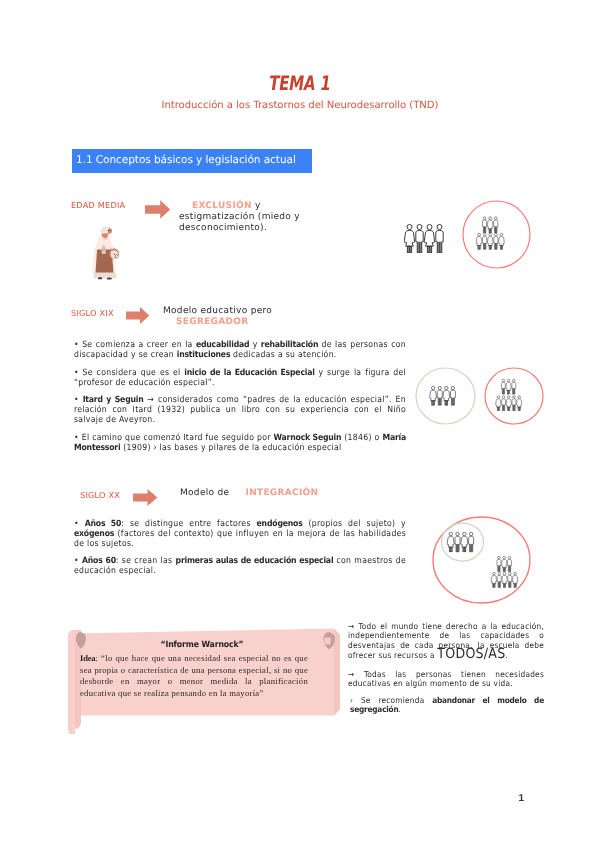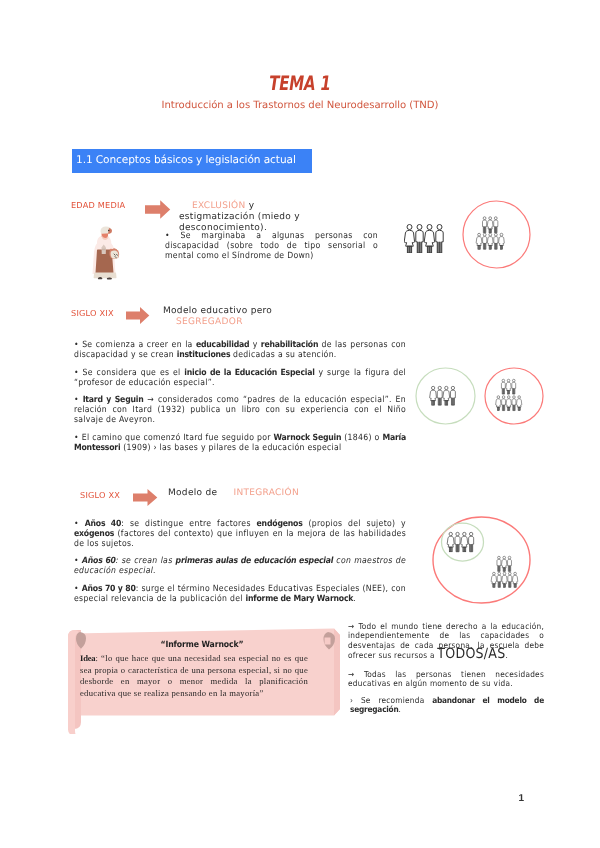--- a/index.html
+++ b/index.html
@@ -26,21 +26,21 @@
   .era{position:absolute;font-family:"DejaVu Sans",sans-serif;font-weight:normal;
     font-size:8.2px;line-height:10px;color:#e2523a;letter-spacing:0.2px;white-space:nowrap;}
   .arrow{position:absolute;}
 
   
   .para{position:absolute;font-size:8.6px;line-height:10px;color:#2b2b2b;
     text-align:justify;font-family:"DejaVu Sans Condensed","DejaVu Sans",sans-serif;letter-spacing:0.3px;}
   .para b{font-weight:bold;letter-spacing:-0.2px;}
   .lead{position:absolute;font-size:9px;line-height:11.2px;color:#2b2b2b;
     font-family:"DejaVu Sans",sans-serif;letter-spacing:0.3px;}
-  .lead .hi{color:#f3a08c;font-weight:normal;padding-left:13px;}
+  .lead .hi{color:#f3a08c;font-weight:bold;padding-left:13px;}
 
   
   .note-title{position:absolute;left:76px;top:640px;width:252px;text-align:center;
     font-family:"DejaVu Sans Condensed","DejaVu Sans",sans-serif;font-weight:bold;
     font-size:8.6px;line-height:10px;color:#1f1f1f;letter-spacing:-0.1px;}
   .note-body{position:absolute;left:80px;top:653px;width:228px;text-align:justify;
     font-family:Liberation Serif, serif;
     font-size:8.6px;line-height:11.6px;color:#1f1f1f;letter-spacing:0.3px;}
   .note-body b{font-weight:bold;letter-spacing:-0.2px;}
 
@@ -91,21 +91,20 @@
     <span>1.1 Conceptos básicos y legislación actual</span>
   </div>
 
   <div class="era" style="left:71px;top:200px;">EDAD MEDIA</div>
   <svg class="arrow" style="left:145px;top:199px;" width="26" height="21" viewBox="0 0 26 21">
     <path d="M0 6.2 H15.2 V1.2 L25.2 10.5 L15.2 19.8 V14.8 H0 Z" fill="#dd7f6b"></path>
   </svg>
   <div class="lead" style="left:179px;top:201px;width:146px;">
     <span class="hi">EXCLUSIÓN</span><span> y estigmatización (miedo y desconocimiento).</span>
   </div>
-  <div class="para" style="left:165px;top:231px;width:213px;">• Se marginaba a algunas personas con discapacidad (sobre todo de tipo sensorial o mental como el Síndrome de Down)</div>
 
   <svg class="illo" style="left:89px;top:224px;" width="32" height="58" viewBox="0 0 64 116">
 
     <path d="M22 34 q-10 4 -12 22 L7 100 h46 L50 56 q-2-18 -12-22 z" fill="#fbeae6"></path>
 
     <path d="M21 36 q-8 5 -9 20 l-1 18 q0 4 3.5 4 q3.5 0 3.5-4 l1-17 q1-11 5-14 z" fill="#fbeae6"></path>
 
     <path d="M17 50 h26 q2 0 2.4 2 L49 98 h-36 l3-46 q0.2-2 2-2 z" fill="#a5674f"></path>
 
     <path d="M11 97 h42 q1 0 1.2 1.4 L55 107 q0.2 1.6 -1.4 1.6 h-43 q-1.6 0 -1.4-1.6 L10.2 98.4 Q10.4 97 11 97 z" fill="#e8ded1"></path>
@@ -193,27 +192,26 @@
         <use href="#sym-woman" x="40" y="0"></use>
         <use href="#sym-man" x="60" y="0"></use>
         <use href="#sym-woman" x="80" y="0"></use>
     </g>
   </svg>
 
   <div class="era" style="left:80px;top:490px;">SIGLO XX</div>
   <svg class="arrow" style="left:133px;top:488px;" width="25" height="19" viewBox="0 0 25 19">
     <path d="M0 5.6 H14.5 V1.1 L24.3 9.5 L14.5 17.9 V13.4 H0 Z" fill="#dd7f6b"></path>
   </svg>
-  <div class="lead" style="left:168px;top:488px;width:160px;">
+  <div class="lead" style="left:180px;top:488px;width:160px;">
     <span>Modelo de </span><span class="hi">INTEGRACIÓN</span>
   </div>
 
-  <div class="para" style="left:74px;top:519px;width:332px;">• <b>Años 40</b>: se distingue entre factores <b>endógenos</b> (propios del sujeto) y <b>exógenos</b> (factores del contexto) que influyen en la mejora de las habilidades de los sujetos.</div>
-  <div class="para" style="left:74px;top:556px;width:332px;font-style:italic;">• <b>Años 60</b>: se crean las <b>primeras aulas de educación especial</b> con maestros de educación especial.</div>
-  <div class="para" style="left:74px;top:584px;width:332px;">• <b>Años 70 y 80</b>: surge el término Necesidades Educativas Especiales (NEE), con especial relevancia de la publicación del <b>informe de Mary Warnock</b>.</div>
+  <div class="para" style="left:74px;top:519px;width:332px;">• <b>Años 50</b>: se distingue entre factores <b>endógenos</b> (propios del sujeto) y <b>exógenos</b> (factores del contexto) que influyen en la mejora de las habilidades de los sujetos.</div>
+  <div class="para" style="left:74px;top:556px;width:332px;">• <b>Años 60</b>: se crean las <b>primeras aulas de educación especial</b> con maestros de educación especial.</div>
 
   <svg class="illo" style="left:432px;top:516px;" width="100" height="88" viewBox="0 0 200 176">
     <ellipse cx="99" cy="88" rx="97" ry="86" fill="none" stroke="#fb7a79" stroke-width="2.8"></ellipse>
     <ellipse cx="61" cy="52" rx="42" ry="38" fill="none" stroke="#c6ddbd" stroke-width="2.5"></ellipse>
     <g transform="translate(30,32) scale(0.68)">
       <use href="#sym-woman" x="0" y="0"></use>
         <use href="#sym-man" x="20" y="0"></use>
         <use href="#sym-woman" x="40" y="0"></use>
         <use href="#sym-man" x="60" y="0"></use>
     </g>

